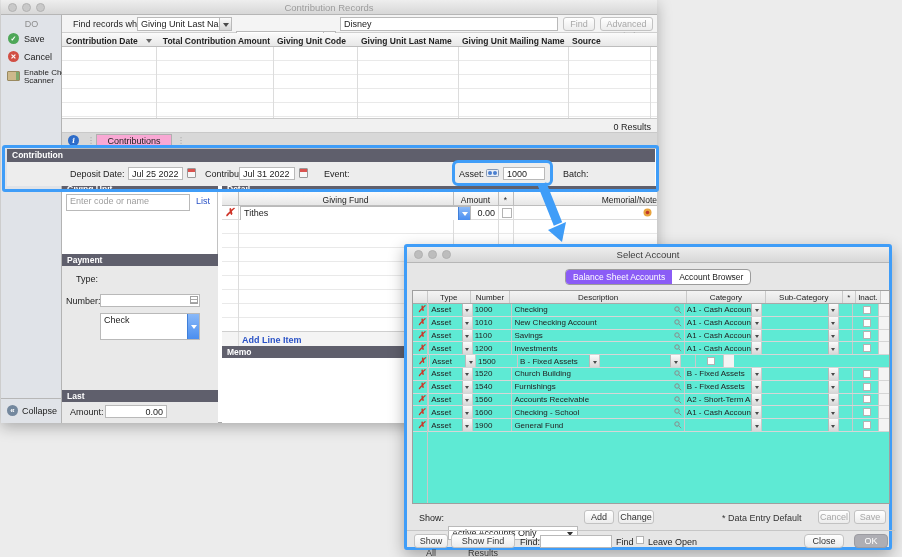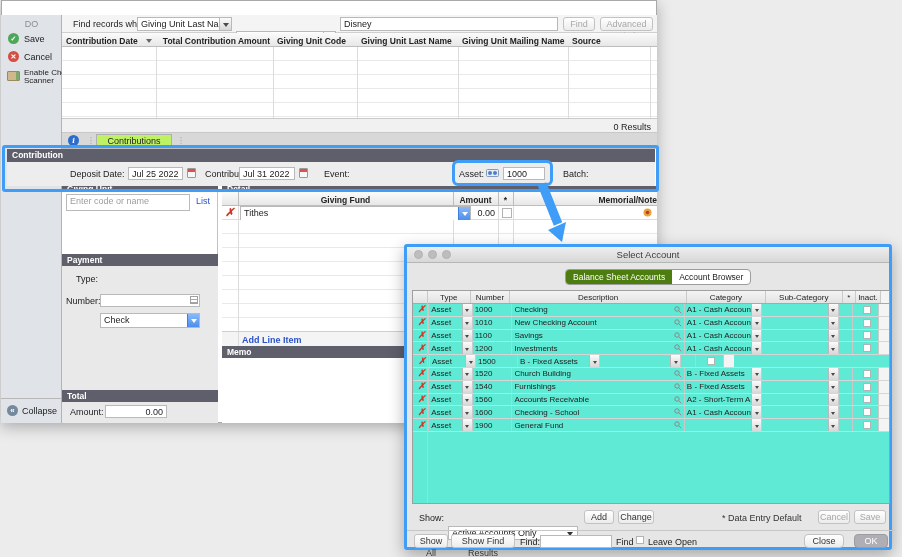--- a/index.html
+++ b/index.html
@@ -19,50 +19,58 @@
   .vbtn{position:absolute;right:0;top:0;bottom:0;width:11px;background:linear-gradient(#fbfbfb,#d7d7d7);border-left:1px solid #b9b9b9;display:flex;align-items:center;justify-content:center}
   .vbtn.blue{background:linear-gradient(#8ab9f8,#4a8ef0);border-left-color:#3f7fd9}
   .vbtn.sm{width:9px}
   .tri{width:0;height:0;border:3px solid transparent;border-top:4px solid #4a4a4a;margin-top:4px}
   .vbtn.blue .tri{border-top-color:#fff}
   .btn{background:linear-gradient(#ffffff,#ececec);border:1px solid #c2c2c2;border-radius:3px;font-size:9px;text-align:center;line-height:12px;color:#333}
   .btn.dis{color:#a8a8a8}
   .link{color:#2a52c6}
   .colline{position:absolute;top:0;bottom:0;width:1px;background:#dcdcdc}
   .rowlines{background:repeating-linear-gradient(to bottom,#ffffff 0 13px,#e9e9e9 13px 14px)}
-  .thead{background:linear-gradient(#fbfbfb,#e7e7e7);border-bottom:1px solid #bdbdbd;font-weight:bold;font-size:8.5px}
+  .thead{background:linear-gradient(#fbfbfb,#e7e7e7);border-bottom:1px solid #bdbdbd;font-weight:normal;font-size:8.5px}
   .circ{width:11px;height:11px;border-radius:50%;color:#fff;display:flex;align-items:center;justify-content:center;font-size:7px;font-weight:bold}
   .ann{border:3px solid #3f9df8;border-radius:3px;pointer-events:none;z-index:6}
   .cal{width:9px;height:10px;border:1px solid #9a9a9a;border-radius:1px;background:linear-gradient(#d9534f 0 3px,#f7f7f7 3px)}
   .cb{width:8px;height:8px;border:1px solid #b3b3b3;background:#fff;display:inline-block}
   .dots{color:#9a9a9a;font-size:8px}
   
   .acct-table{background:#5eead4;border:1px solid #9f9f9f}
   .trow{display:flex;height:12px;font-size:8px;align-items:stretch}
   .trow.hd{background:linear-gradient(#f4f4f4,#e3e3e3);border-bottom:1px solid #a8a8a8;color:#222}
   .trow.rw{border-bottom:1px solid #d6d6d6;height:11.8px}
   .trow>div{border-right:1px solid #c9c9c9;position:relative;overflow:hidden;display:flex;align-items:center;padding-left:2px;white-space:nowrap}
   .trow.hd>div{justify-content:center;padding-left:0}
   .cT{width:14px;justify-content:center}
   .cTy{width:43px}.cN{width:39px}.cD{width:180px}.cC{width:79px}.cS{width:78px}
   .cA{width:12px;justify-content:center}.cI{width:25px;justify-content:center}
   .cSc{width:8px;border-right:none!important;background:#f4f4f4}
   .redx{color:#cf3327;font-weight:bold;font-style:italic;font-size:9px;line-height:9px}
   .mag{position:absolute;right:2px;top:2px}
   .seg{border:1px solid #9c9c9c;border-radius:4px;overflow:hidden;display:flex;font-size:8.5px;background:#fff}
   .seg>div{padding:2px 7px;white-space:nowrap}
-  .seg .on{background:#4d7c0f;color:#fff}
+  .seg .on{background:#8b5cf6;color:#fff}
 </style>
 </head>
 <body>
 
 <div id="screen">
 
   <div class="abs win" style="left:1px;top:0;width:656px;height:423px"></div>
 
+  <div class="abs titlebar" style="left:1px;top:0;width:656px;height:15px">
+    <div class="lights">
+      <span class="light"></span>
+      <span class="light"></span>
+      <span class="light"></span>
+    </div>
+    <div class="wtitle">Contribution Records</div>
+  </div>
 
   <div class="abs" style="left:1px;top:15px;width:61px;height:408px;background:#e0e3e8;border-right:1px solid #b3b3b3"></div>
   <div class="abs" style="left:1px;top:19px;width:61px;text-align:center;color:#8d8d8d">DO</div>
   <div class="abs" style="left:8px;top:33px;display:flex;align-items:center;gap:5px">
     <span class="circ" style="background:#4ea758">✓</span>
     <span>Save</span>
   </div>
   <div class="abs" style="left:8px;top:51px;display:flex;align-items:center;gap:5px">
     <span class="circ" style="background:#d14f44">✕</span>
     <span>Cancel</span>
@@ -115,21 +123,21 @@
     <div class="colline" style="left:588px"></div>
   </div>
 
   <div class="abs" style="left:62px;top:119px;width:595px;height:14px;background:#f1f1f1;border-bottom:1px solid #c9c9c9">
     <div style="position:absolute;right:6px;top:3px">0 Results</div>
   </div>
 
   <div class="abs" style="left:62px;top:133px;width:595px;height:16px;background:#d8d8d8;border-bottom:1px solid #bdbdbd"></div>
   <span class="abs circ" style="left:68px;top:135px;background:#2d6cc9;font-family:'DejaVu Serif',serif;font-style:italic">i</span>
   <span class="abs dots" style="left:87px;top:136px">⋮</span>
-  <div class="abs" style="left:96px;top:134px;width:76px;height:13px;background:#bef264;border:1px solid #b0b0b0;text-align:center;line-height:12px">Contributions</div>
+  <div class="abs" style="left:96px;top:134px;width:76px;height:13px;background:#f9a8d4;border:1px solid #b0b0b0;text-align:center;line-height:12px">Contributions</div>
   <span class="abs dots" style="left:177px;top:136px">⋮</span>
 
   <div class="abs bar" style="left:7px;top:149px;width:648px;height:13px">Contribution</div>
   <div class="abs" style="left:7px;top:162px;width:648px;height:24px;background:#ededed"></div>
   <div class="abs lbl" style="left:70px;top:169px">Deposit Date:</div>
   <div class="abs input" style="left:128px;top:167px;width:55px;height:13px">Jul 25 2022</div>
   <span class="abs cal" style="left:187px;top:168px"></span>
   <div class="abs lbl" style="left:205px;top:169px">Contribution Date:</div>
   <div class="abs input" style="left:239px;top:167px;width:56px;height:13px">Jul 31 2022</div>
   <span class="abs cal" style="left:299px;top:168px"></span>
@@ -154,31 +162,31 @@
   <div class="abs bar" style="left:62px;top:186px;width:156px;height:6px;line-height:7px">Giving Unit</div>
   <div class="abs bar" style="left:222px;top:186px;width:435px;height:6px;line-height:7px">Detail</div>
 
   <div class="abs" style="left:62px;top:192px;width:156px;height:228px;background:#fff;border-right:1px solid #c2c2c2"></div>
   <div class="abs input ph" style="left:66px;top:194px;width:124px;height:17px">Enter code or name</div>
   <div class="abs link" style="left:196px;top:196px">List</div>
 
   <div class="abs" style="left:62px;top:254px;width:156px;height:136px;background:#e9e9e9"></div>
   <div class="abs bar" style="left:62px;top:254px;width:156px;height:12px">Payment</div>
   <div class="abs lbl" style="left:76px;top:274px">Type:</div>
-  <div class="abs dd" style="left:100px;top:272px;width:100px;height:15px">
+  <div class="abs dd" style="left:100px;top:272px;width:100px;height:27px">
     <span>Check</span>
     <span class="vbtn blue">
         <span class="tri"></span>
       </span>
   </div>
   <div class="abs lbl" style="left:66px;top:296px">Number:</div>
   <div class="abs input" style="left:100px;top:294px;width:100px;height:13px"></div>
   <span class="abs" style="left:190px;top:296px;width:8px;height:8px;border:1px solid #a0a0a0;background:repeating-linear-gradient(to bottom,#fff 0 2px,#a8a8a8 2px 3px)"></span>
 
-  <div class="abs bar" style="left:62px;top:390px;width:156px;height:12px">Total</div>
+  <div class="abs bar" style="left:62px;top:390px;width:156px;height:12px">Last</div>
   <div class="abs" style="left:62px;top:402px;width:156px;height:21px;background:#e9e9e9"></div>
   <div class="abs lbl" style="left:70px;top:407px">Amount:</div>
   <div class="abs input" style="left:105px;top:405px;width:62px;height:13px;text-align:right">0.00</div>
 
   <div class="abs thead" style="left:222px;top:192px;width:435px;height:14px">
     <div class="colline" style="left:16px;background:#bdbdbd"></div>
     <div class="colline" style="left:231px;background:#bdbdbd"></div>
     <div class="colline" style="left:276px;background:#bdbdbd"></div>
     <div class="colline" style="left:291px;background:#bdbdbd"></div>
     <div style="position:absolute;left:16px;width:215px;top:3px;text-align:center">Giving Fund</div>

